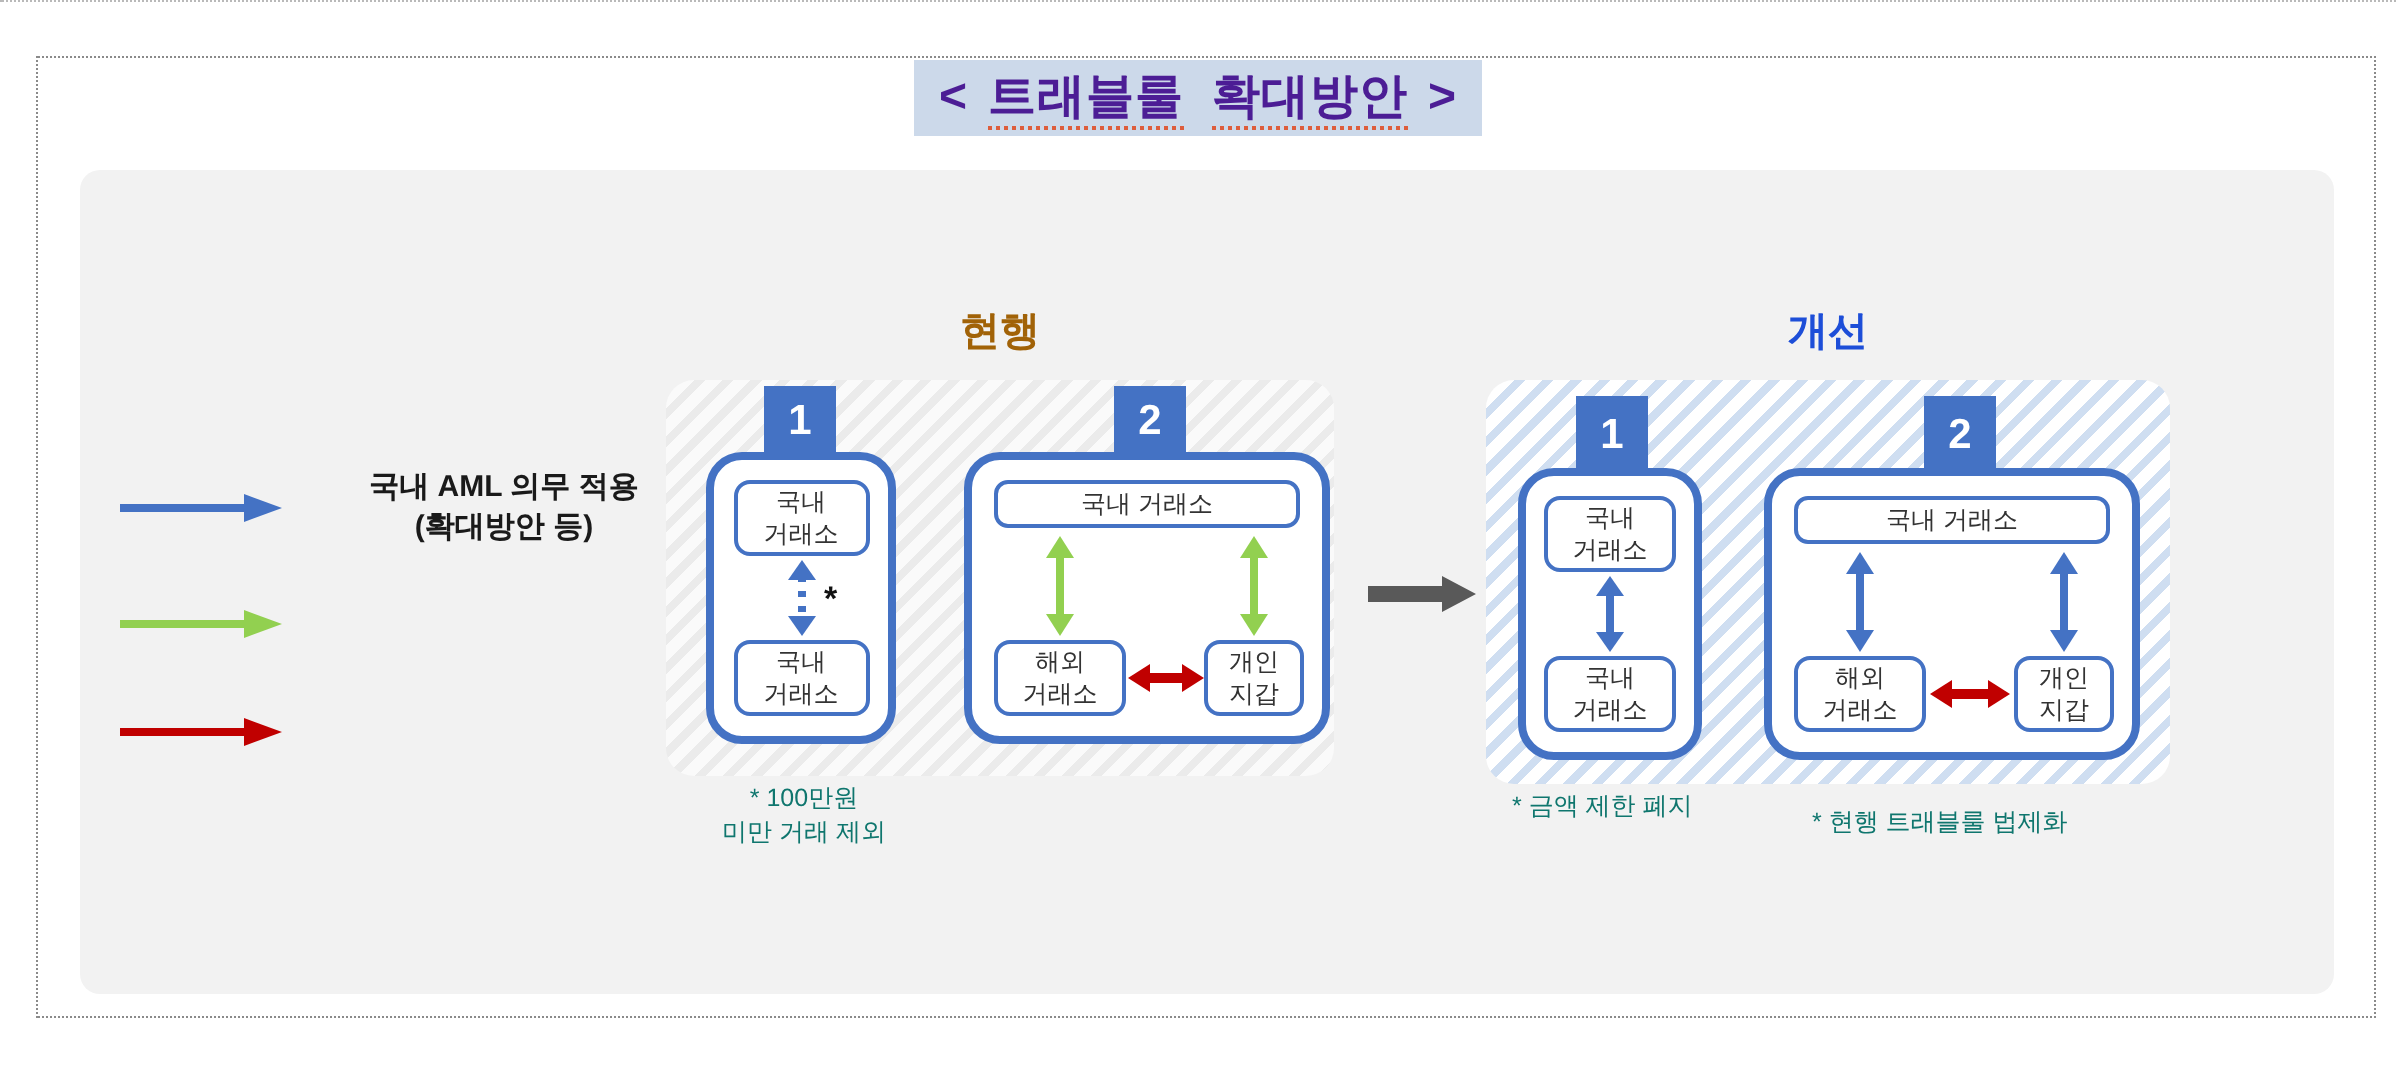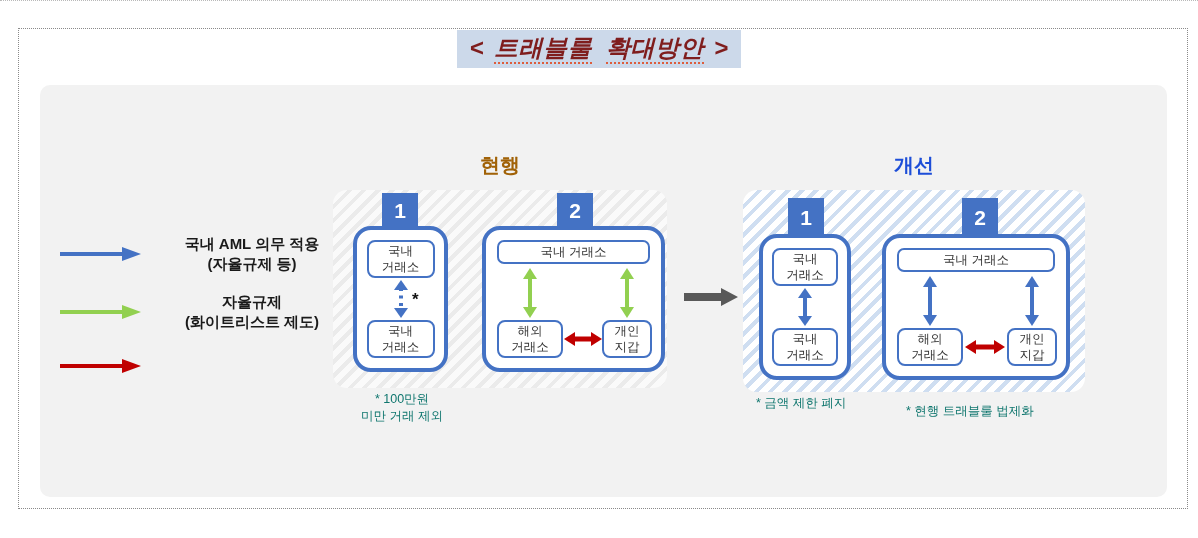--- a/index.html
+++ b/index.html
@@ -5,21 +5,21 @@
   * { margin:0; padding:0; box-sizing:border-box; }
   html,body { width:1198px; height:538px; background:#ffffff; overflow:hidden;
     font-family:"Liberation Sans","DejaVu Sans",sans-serif; }
   .abs { position:absolute; }
 
   #top-rule { left:0; top:2; width:1198px; border-top:1px dotted #b9b9b9; }
   #outer-border { left:18px; top:28px; width:1170px; height:481px; border:1px dotted #8a8a8a; }
 
   #title-wrap { left:0; top:30px; width:1198px; text-align:center; }
   #title { display:inline-block; background:#ccd9ea; padding:2px 12px 4px 12px;
-    font-size:24px; font-weight:bold; color:#7f1d1d; letter-spacing:0.5px;font-style:italic; }
+    font-size:24px; font-weight:bold; color:#4c1d95; letter-spacing:0.5px; }
   .title-word { border-bottom:2px dotted #dd5d3c; padding-bottom:1px; }
   #title .gap { display:inline-block; width:14px; }
   #title .pre { margin-right:10px; } #title .suf { margin-left:10px; }
 
   #main-panel { left:40px; top:85px; width:1127px; height:412px; background:#f2f2f2; border-radius:10px; }
 
   .legend-row { display:flex; align-items:center; left:58px; width:302px; }
   .legend-label { flex:1; text-align:center; font-size:15px; font-weight:bold; color:#1a1a1a; line-height:20px; }
   .legend-label div:empty { display:none; }
 
@@ -60,32 +60,28 @@
 
 <div class="abs" id="main-panel"></div>
 
 <div class="abs legend-row" style="top:228px;height:52px;">
   <svg width="86" height="16">
     <line x1="2" y1="8" x2="64" y2="8" stroke-width="4" stroke="#4472c4"></line>
     <polygon points="64,1 64,15 83,8" fill="#4472c4"></polygon>
   </svg>
   <div class="legend-label">
     <div>국내 AML 의무 적용</div>
-    <div>(자율규제 등)</div>
+    <div>(확대방안 등)</div>
   </div>
 </div>
 <div class="abs legend-row" style="top:286px;height:52px;">
   <svg width="86" height="16">
     <line x1="2" y1="8" x2="64" y2="8" stroke-width="4" stroke="#92d050"></line>
     <polygon points="64,1 64,15 83,8" fill="#92d050"></polygon>
   </svg>
-  <div class="legend-label">
-    <div>자율규제</div>
-    <div>(화이트리스트 제도)</div>
-  </div>
 </div>
 <div class="abs legend-row" style="top:348px;height:36px;">
   <svg width="86" height="16">
     <line x1="2" y1="8" x2="64" y2="8" stroke-width="4" stroke="#c00000"></line>
     <polygon points="64,1 64,15 83,8" fill="#c00000"></polygon>
   </svg>
 </div>
 
 <div class="abs sec-header" id="header-current">현행</div>
 <div class="abs sec-header" id="header-improved">개선</div>

